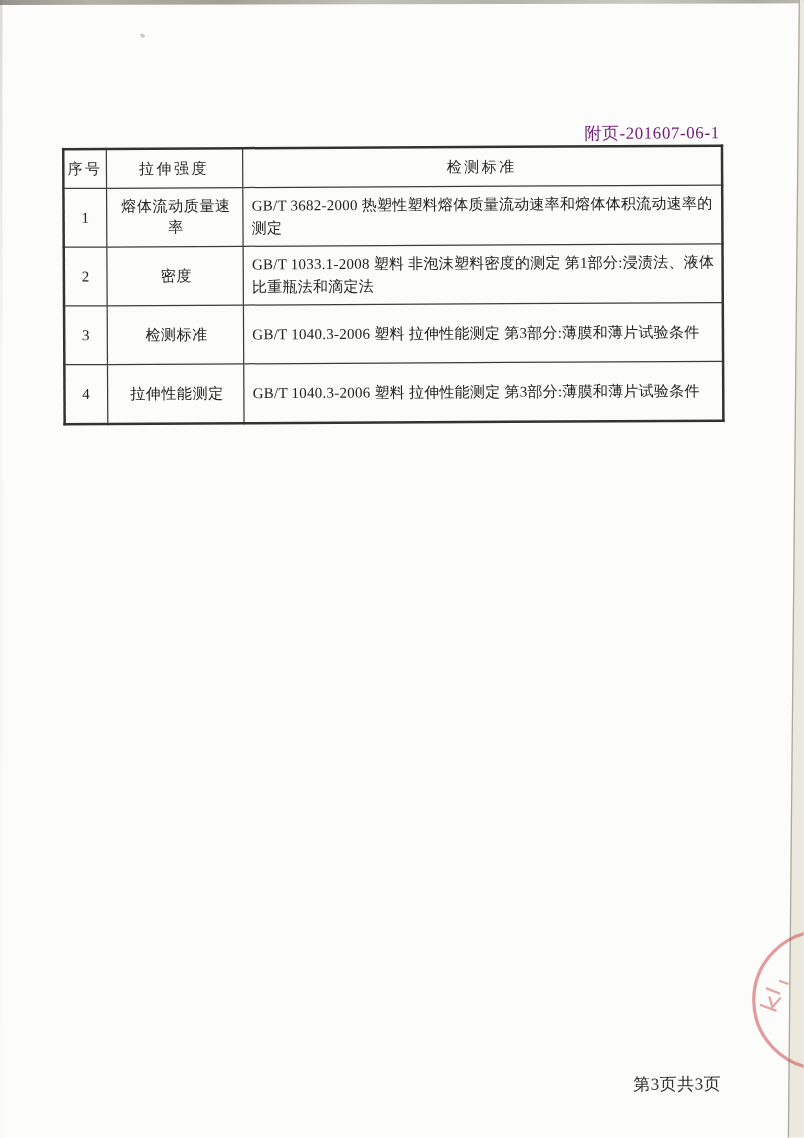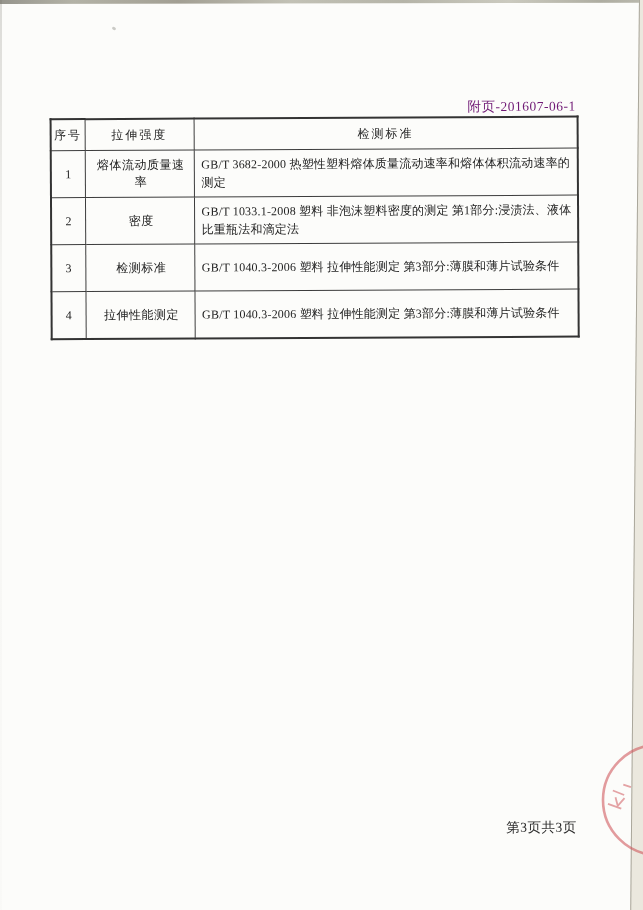--- a/index.html
+++ b/index.html
@@ -51,21 +51,21 @@
   .spec-table{border:2px solid #333;}
   .col-no{width:34px;}
   .col-item{width:109px;}
   .col-std{width:384px;}
   .hrow th{height:28px;text-align:center;letter-spacing:2px;font-size:12px;color:#2a2a2a;}
   .drow td{height:40px;}
   .cell-no{text-align:center;font-family:"Liberation Serif","DejaVu Serif",serif;}
   .cell-item{text-align:center;padding:2px 4px 2px 7px;letter-spacing:0.5px;}
   .cell-std{text-align:left;padding:3px 5px 3px 7px;line-height:18px;letter-spacing:0.2px;}
   .page-footer{
-    position:absolute;left:503px;top:820px;
+    position:absolute;left:503px;top:860px;
     font-size:13.5px;color:#2b2b2b;white-space:nowrap;letter-spacing:0.5px;
   }
   
   .stamp{
     position:absolute;left:575px;top:740px;width:68px;height:125px;
     filter:blur(0.4px);pointer-events:none;
   }
 </style>
 </head>
 <body>

